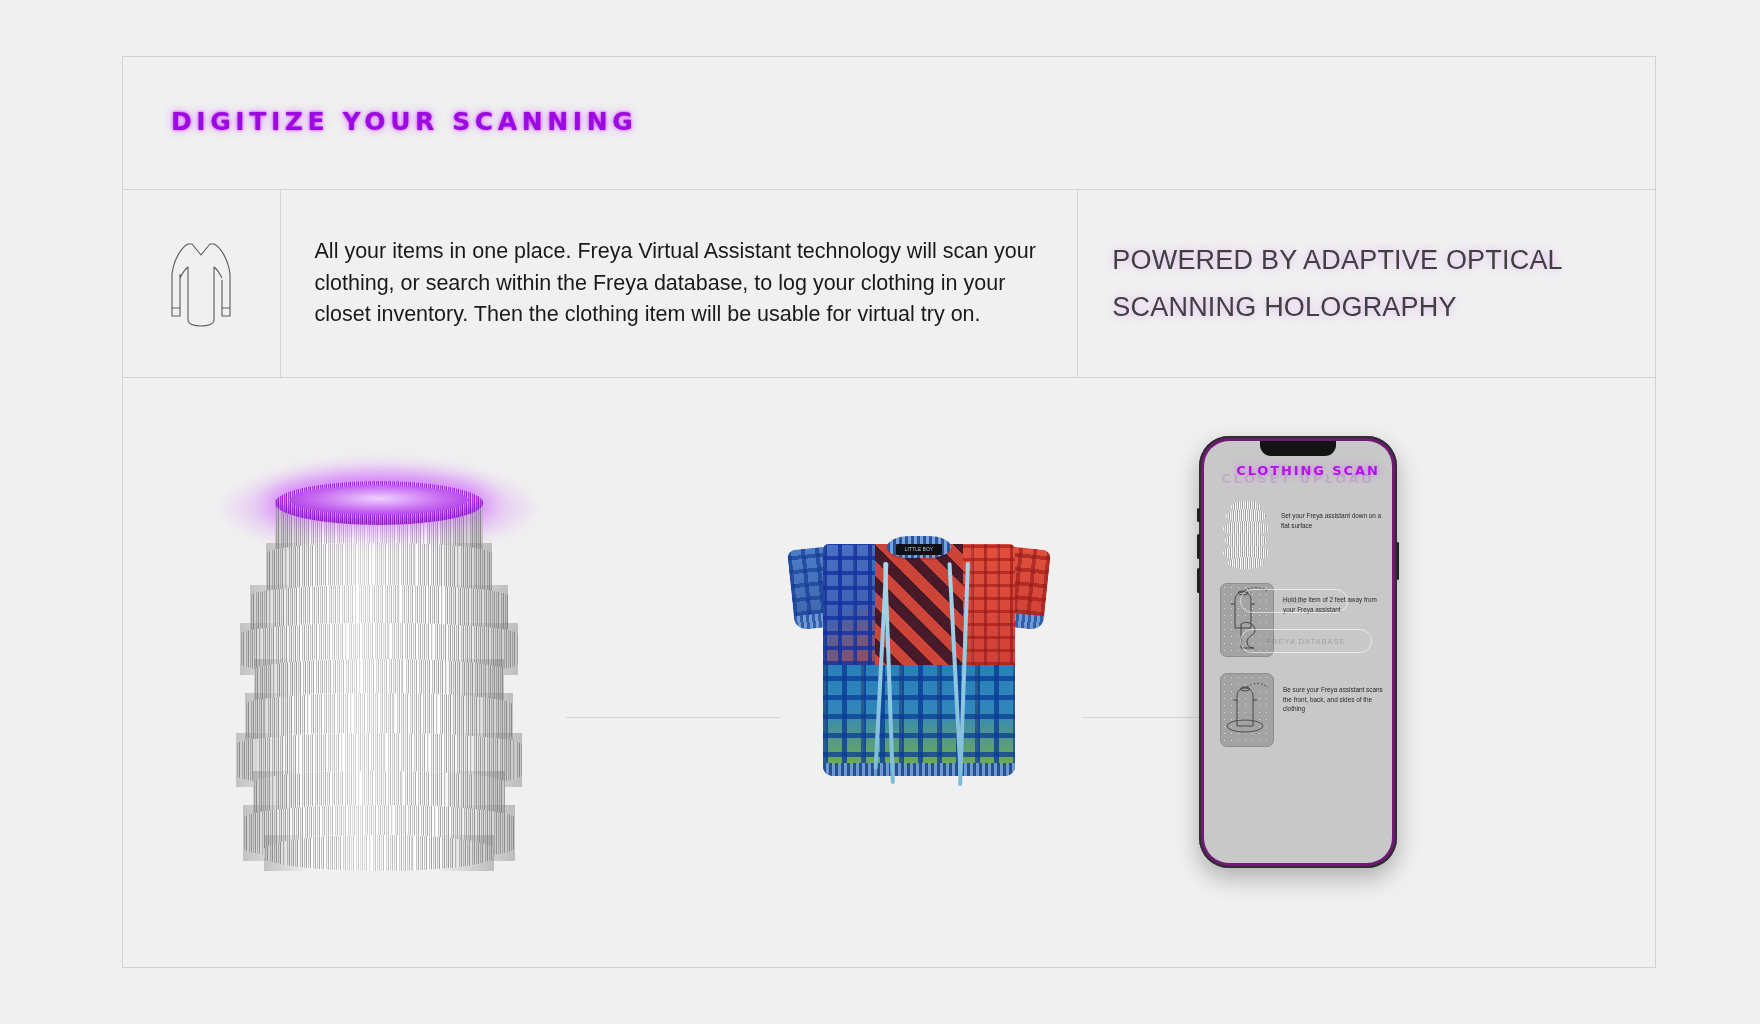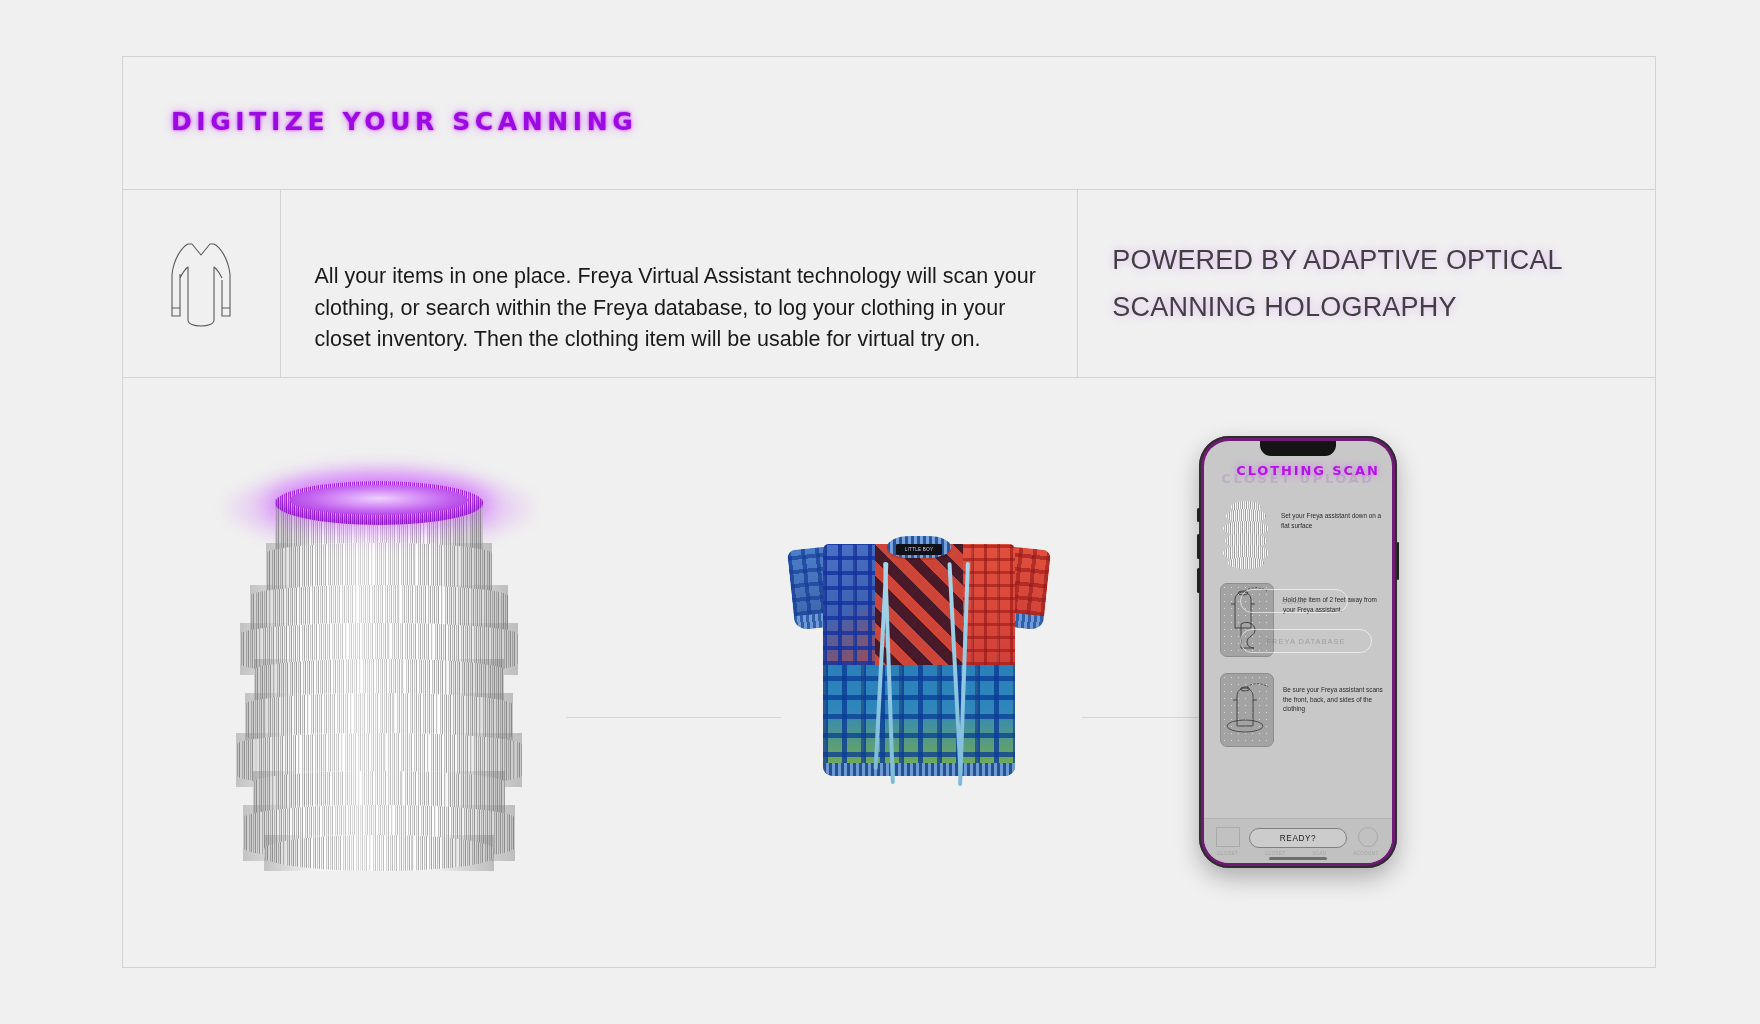--- a/index.html
+++ b/index.html
@@ -52,21 +52,21 @@
   .cell-icon{
     width:161px;
     border-right:1px solid #d3d3d3;
     box-sizing:border-box;
     display:flex;align-items:center;justify-content:center;
   }
   .cell-text{
     flex:1 1 auto;
     border-right:1px solid #d3d3d3;
     box-sizing:border-box;
-    display:flex;align-items:flex-end;
+    display:flex;align-items:center;
     padding:0 34px;
     max-width:822px;
   }
   .body-copy{
     font-size:21.5px;
     line-height:1.46;
     color:#1a1a1a;
     max-width:745px;
   }
   .cell-powered{
@@ -541,30 +541,18 @@
               <path d="M16 22 C16 17 20 14 24 14 C28 14 32 17 32 22 L32 52 L16 52 Z" fill="none" stroke="#3a3a3a" stroke-width=".9"></path>
               <path d="M12 26 L16 26 M32 26 L36 26" stroke="#3a3a3a" stroke-width=".9" fill="none"></path>
               <ellipse cx="24" cy="15" rx="4.5" ry="2" fill="none" stroke="#3a3a3a" stroke-width=".9"></ellipse>
               <path d="M26 13 C32 8 42 9 47 13" fill="none" stroke="#3a3a3a" stroke-width=".8" stroke-dasharray="2 1.6"></path>
               <ellipse cx="24" cy="52" rx="18" ry="6" fill="none" stroke="#3a3a3a" stroke-width=".8"></ellipse>
             </svg>
           </div>
           <div class="step-text">Be sure your Freya assistant scans the front, back, and sides of the clothing</div>
         </div>
 
-        <div class="ph-bottom">
-          <div class="nav-sq ns1"></div>
-          <div class="nav-sq ns2"></div>
-          <div class="ready-btn">READY?</div>
-          <div class="ghost-nav">
-            <span>CLOSET</span>
-            <span>CLOSET</span>
-            <span>SCAN</span>
-            <span>ACCOUNT</span>
-          </div>
-          <div class="home-ind"></div>
-        </div>
 
       </div>
     </div>
 
   </div>
 </div>
 
 </body></html>

